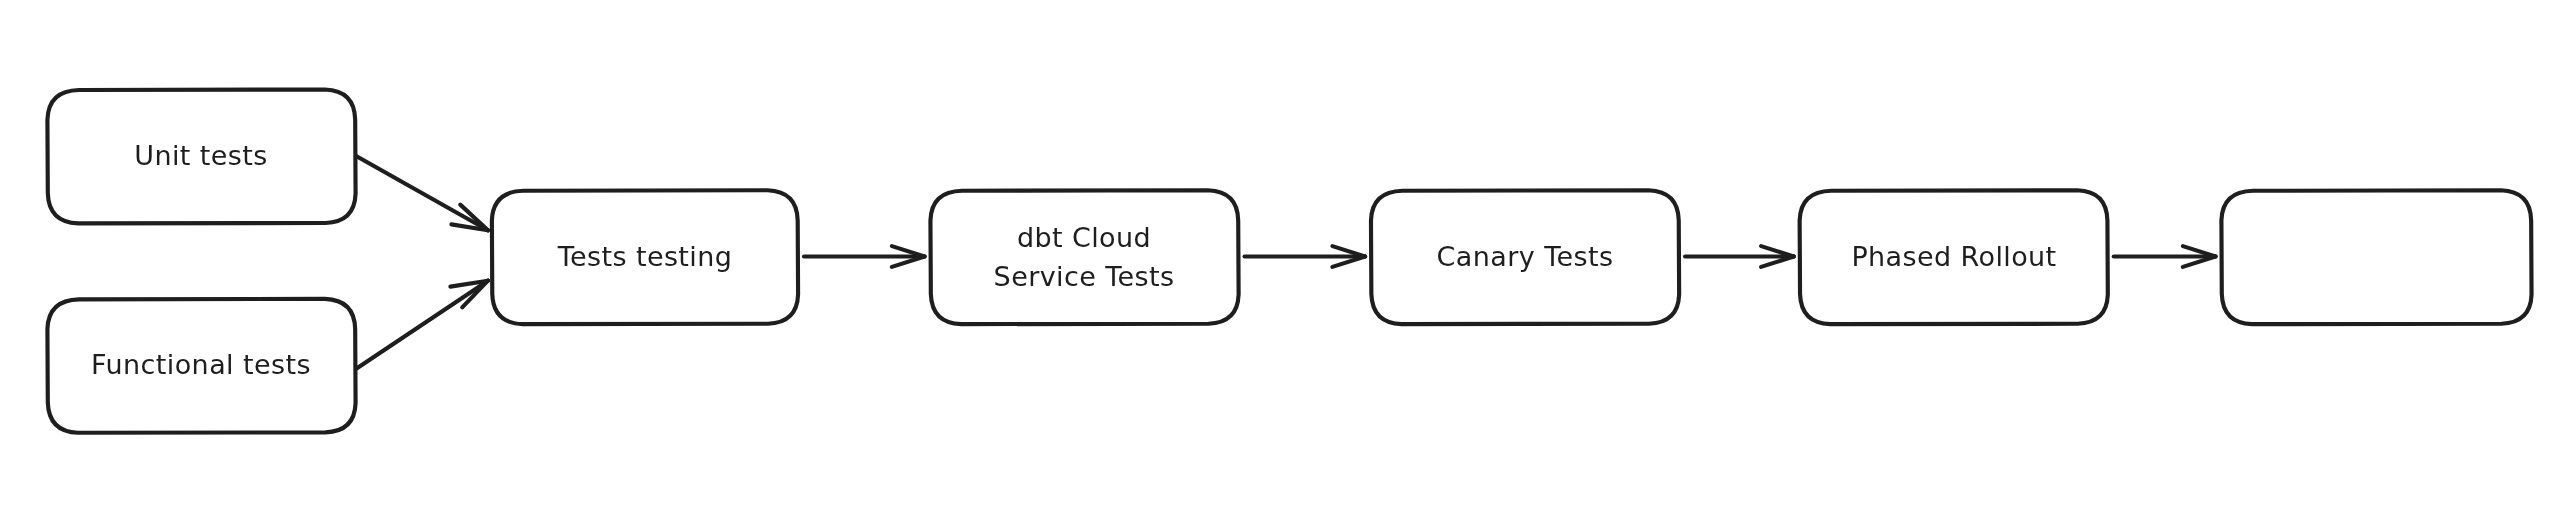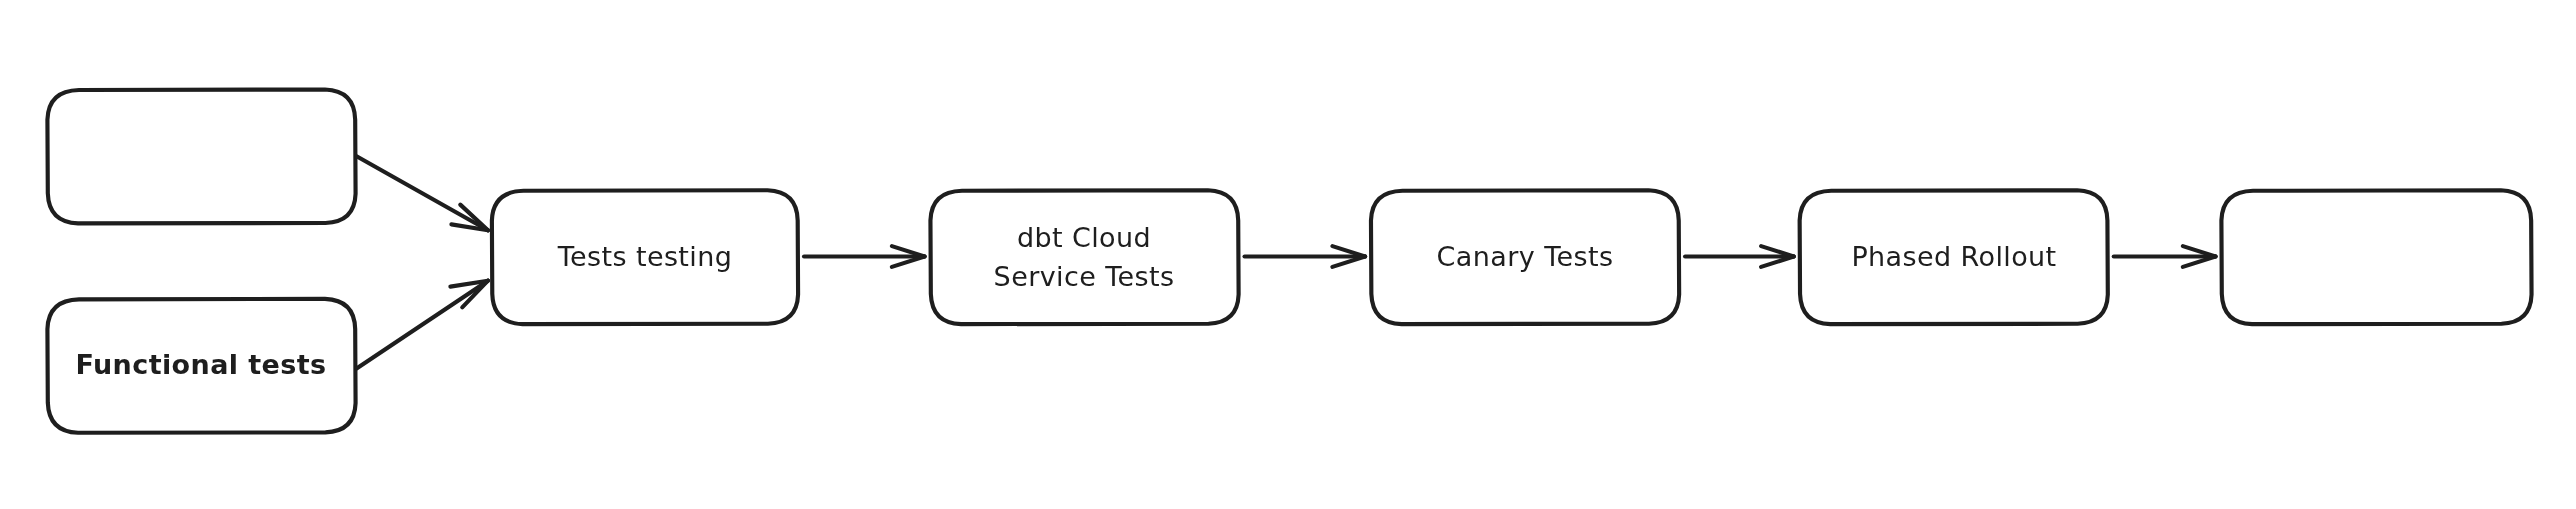--- a/index.html
+++ b/index.html
@@ -101,22 +101,23 @@
       </g>
 
       <g>
         <path d="M 2140 259.5 L 2243 259.5"></path>
         <path d="M 2243 259.5 L 2210 249"></path>
         <path d="M 2243 259.5 L 2210 270"></path>
       </g>
     </g>
   </svg>
 
+  <div class="node-box" style="left:47px; top:89px; width:308px; height:134px;">Unit tests</div>
 
-  <div class="node-box" style="left:47px; top:298px; width:308px; height:134px;font-weight:bold;">Functional tests</div>
+  <div class="node-box" style="left:47px; top:298px; width:308px; height:134px;">Functional tests</div>
 
   <div class="node-box" style="left:492px; top:190px; width:306px; height:134px;">Tests testing</div>
 
   <div class="node-box" style="left:1371px; top:190px; width:308px; height:134px;">Canary Tests</div>
 
   <div class="node-box" style="left:930px; top:190px; width:308px; height:134px;">dbt Cloud
 Service Tests</div>
 
   <div class="node-box" style="left:1800px; top:190px; width:308px; height:134px;">Phased Rollout</div>
 

